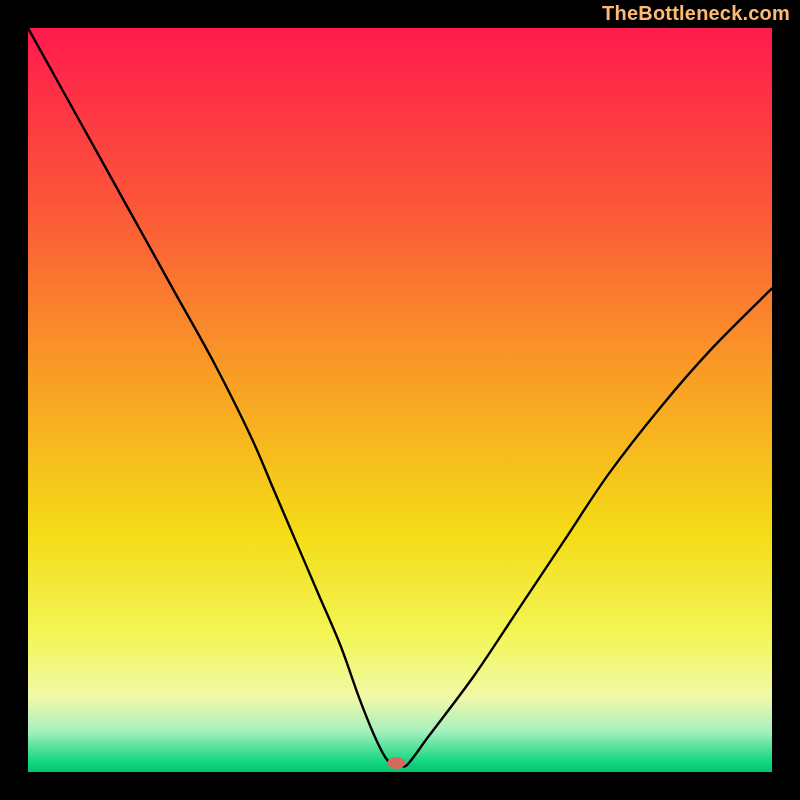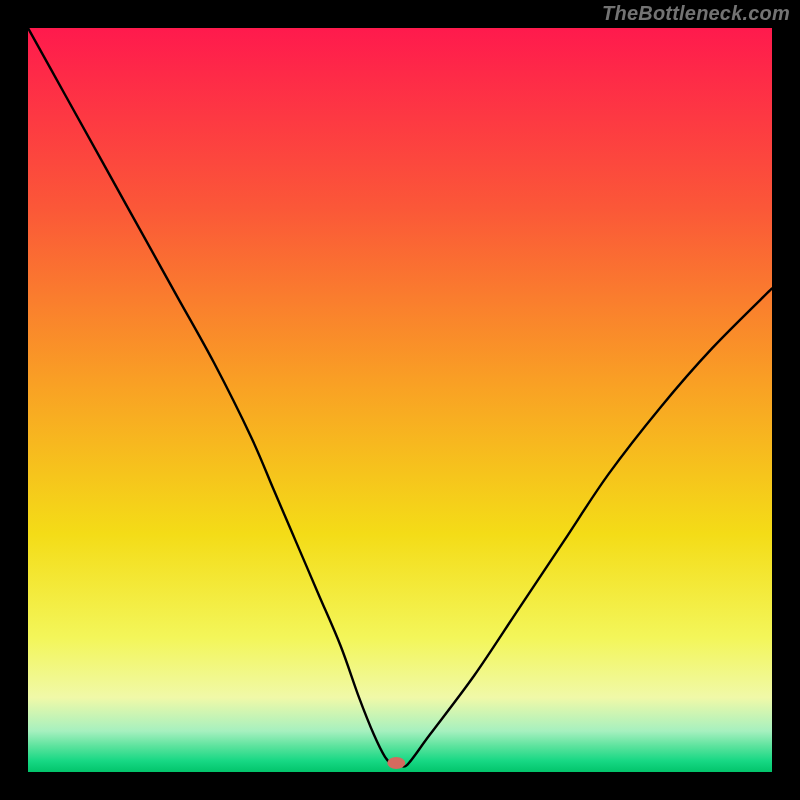--- a/index.html
+++ b/index.html
@@ -14,27 +14,26 @@
   .outer {
     position: relative;
     width: 800px;
     height: 800px;
     background: #000;
   }
   .watermark {
     position: absolute;
     top: 2px;
     right: 10px;
-    color: #737373;
+    color: #fdba74;
     font-size: 20px;
     font-weight: bold;
     letter-spacing: 0.2px;
     z-index: 3;
     user-select: none;
-    font-style: italic;
   }
   .plot-wrap {
     position: absolute;
     left: 28px;
     top: 28px;
     width: 744px;
     height: 744px;
   }
   svg {
     display: block;

